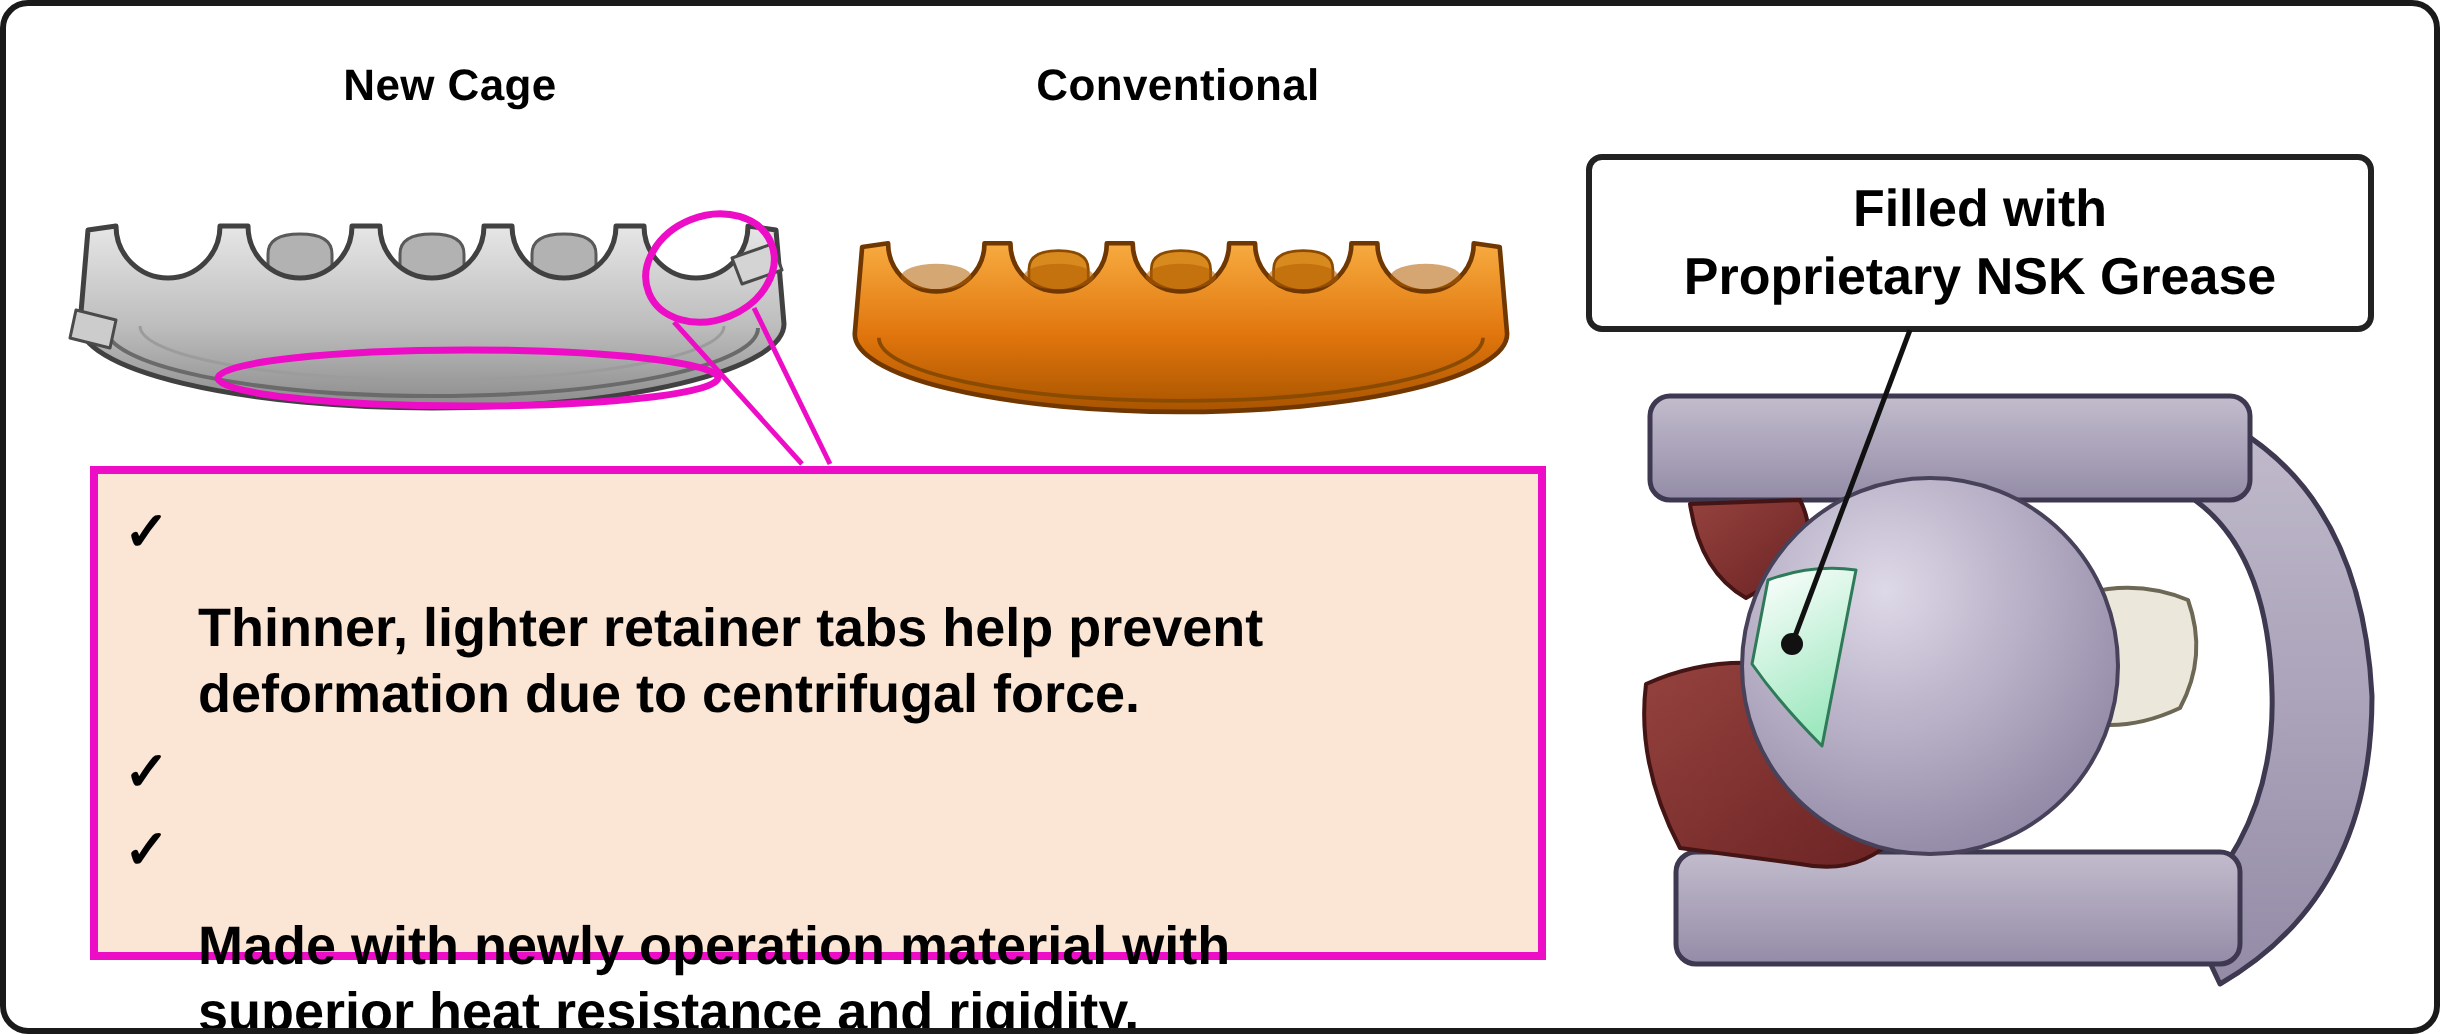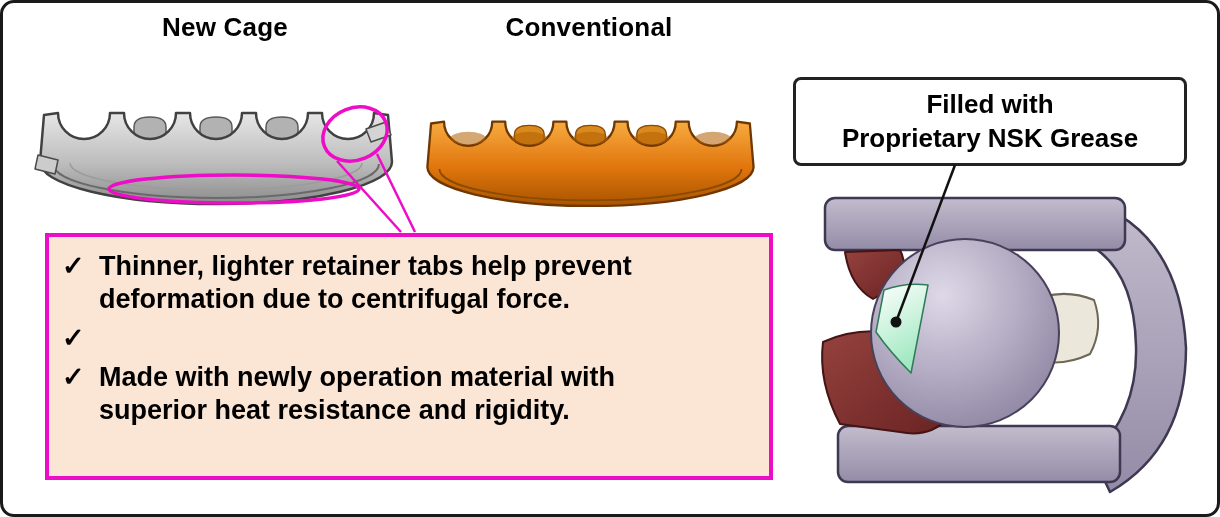--- a/index.html
+++ b/index.html
@@ -10,22 +10,22 @@
     overflow: hidden;
   }
   .frame {
     position: relative; width: 1220px; height: 517px;
     background: #fff;
     border: 3px solid var(--frame-border, #1a1a1a);
     border-radius: 14px;
     overflow: hidden;
   }
   .cage-title {
-    position: absolute; top: 9px; width: 250px;
-    font-size: 26px; font-weight: 700; color: #000; text-align: center;
+    position: absolute; top: 27px; width: 250px;
+    font-size: 22px; font-weight: 700; color: #000; text-align: center;
     letter-spacing: 0.2px;
   }
   #newCageTitle { left: 97px; }
   #convTitle    { left: 461px; text-align: center; }
   .cage-svg { position: absolute; }
   #newCage  { left: 25px;  top: 64px; width: 375px; height: 150px; }
   #convCage { left: 413px; top: 76px; width: 348px; height: 139px; }
   .overlay {
     position: absolute; left: 0; top: 0; width: 1220px; height: 517px;
     pointer-events: none; z-index: 5;
@@ -35,21 +35,21 @@
     background: var(--callout-bg, #fbe5d4);
     border: 4px solid var(--callout-border, #ed0dc6);
     padding: 13px 12px 8px 13px;
   }
   .bullet { display: flex; align-items: flex-start; margin-bottom: 6px; }
   .check {
     flex: 0 0 37px; width: 37px;
     font-size: 27px; font-weight: 700; color: #000; line-height: 33px;
   }
   .btext {
-    font-size: 27px; font-weight: 700; color: #000; line-height: 33px;
+    font-size: 27px; font-weight: 700; color: #000; line-height: 33px; margin-top: 48px;
   }
   .multiline { white-space: pre-line; }
   .grease-box {
     position: absolute; left: 790px; top: 74px; width: 394px; height: 89px;
     background: #fff; border: 3px solid #222; border-radius: 8px;
     display: flex; align-items: center; justify-content: center;
     text-align: center; font-size: 26px; font-weight: 700; color: #000;
     line-height: 1.3; z-index: 2;
   }
   #bearing { position: absolute; left: 785px; top: 183px; width: 410px; height: 326px; }

